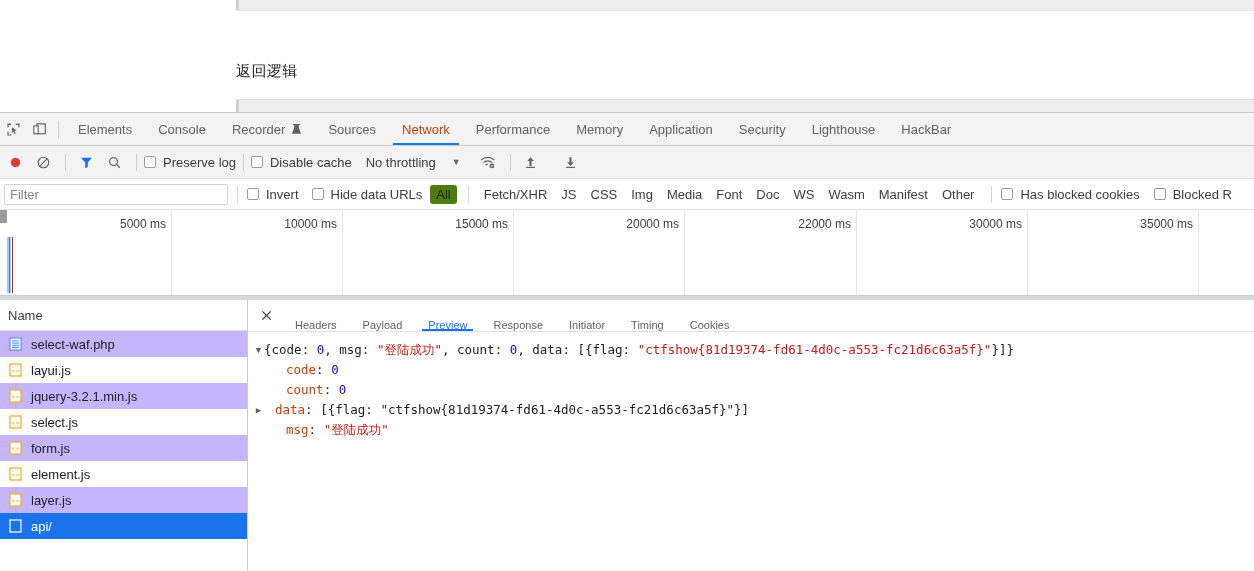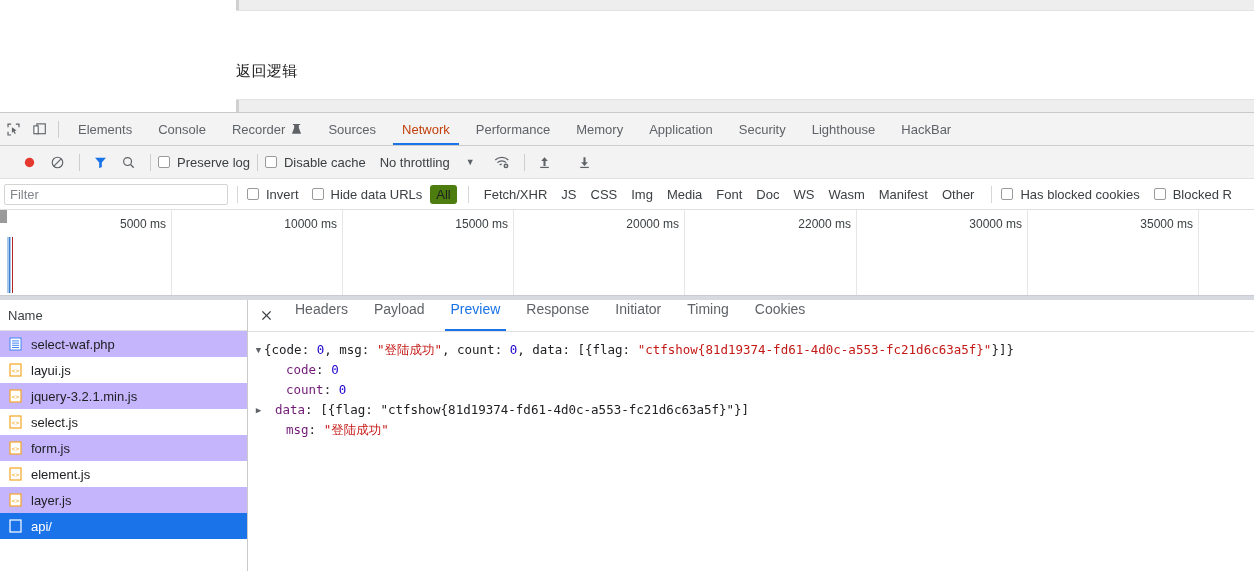--- a/index.html
+++ b/index.html
@@ -30,21 +30,21 @@
   .tb-ico svg{display:block;}
   .tb-sep{width:1px;height:17px;background:#cdcdcd;margin:0 6px;}
   .maintab{height:31px;padding:0 13px;display:flex;align-items:center;justify-content:center;
     font-size:13px;color:#5f6368;cursor:pointer;white-space:nowrap;position:relative;}
   .maintab.active{color:#c2410c;text-align:center;}
   .maintab.active::after{content:"";position:absolute;left:4px;right:4px;bottom:0;height:2px;background:#1a73e8;}
   .maintab .flask{margin-left:6px;display:inline-flex;}
 
   
   .nettoolbar{height:32px;min-height:32px;background:#f3f3f3;border-bottom:1px solid #e0e0e0;
-    display:flex;align-items:center;padding-left:16px;}
+    display:flex;align-items:center;padding-left:2px;}
   .t-btn{width:26px;height:26px;display:flex;align-items:center;justify-content:center;cursor:pointer;margin-right:2px;}
   .t-sep{width:1px;height:17px;background:#cdcdcd;margin:0 7px;}
   .chk{width:12px;height:12px;border:1px solid #9a9a9a;border-radius:2px;background:#fff;
     display:inline-block;vertical-align:middle;box-sizing:border-box;}
   .cbx{display:flex;align-items:center;gap:7px;font-size:13px;color:#3c4043;cursor:pointer;white-space:nowrap;}
   .throttle{font-size:13px;color:#3c4043;margin-left:14px;cursor:pointer;white-space:nowrap;}
   .caret{margin-left:16px;color:#5f6368;font-size:9px;cursor:pointer;}
 
   
   .filterbar{height:30px;min-height:30px;background:#fff;border-bottom:1px solid #e0e0e0;
@@ -84,30 +84,30 @@
   .rrow.odd{background:#c4b5fd;}
   .rrow.sel{background:#1a73e8;color:#fff;}
   .ricon{width:14px;height:14px;margin-right:9px;flex:0 0 14px;display:flex;align-items:center;justify-content:center;}
 
   
   .detail{flex:1;display:flex;flex-direction:column;min-width:0;background:#fff;}
   .dtabs{height:31px;min-height:31px;border-bottom:1px solid #e0e0e0;display:flex;align-items:center;
     background:#fff;padding-left:6px;}
   .dclose{width:24px;height:24px;display:flex;align-items:center;justify-content:center;cursor:pointer;
     color:#5f6368;margin-right:4px;}
-  .dtab{height:30px;padding:0 13px;display:flex;align-items:flex-start;font-size:14px;color:#5f6368;
+  .dtab{height:30px;padding:0 13px;display:flex;align-items:flex-end;font-size:11px;color:#5f6368;
     cursor:pointer;position:relative;white-space:nowrap;}
   .dtab.active{color:#1a73e8;}
   .dtab.active::after{content:"";position:absolute;left:7px;right:7px;bottom:0;height:2px;background:#1a73e8;}
   .dbody{flex:1;overflow:hidden;padding:8px 0 0 0;
     font-family:"DejaVu Sans Mono","Liberation Mono",monospace;font-size:12.5px;}
   .jline{height:20px;line-height:20px;display:flex;align-items:center;white-space:pre;}
   .tri{width:11px;margin-left:5px;margin-right:0;color:#5f6368;font-size:9px;display:inline-block;text-align:center;}
   .tri.blank{color:transparent;}
-  .k{color:#701a75;}
+  .k{color:#c2410c;}
   .num{color:#1c00cf;}
   .str{color:#c41a16;}
   .pl{color:#202124;}
   .indent{display:inline-block;width:22px;}
 </style>
 </head>
 <body>
 
 <div class="app">
 

